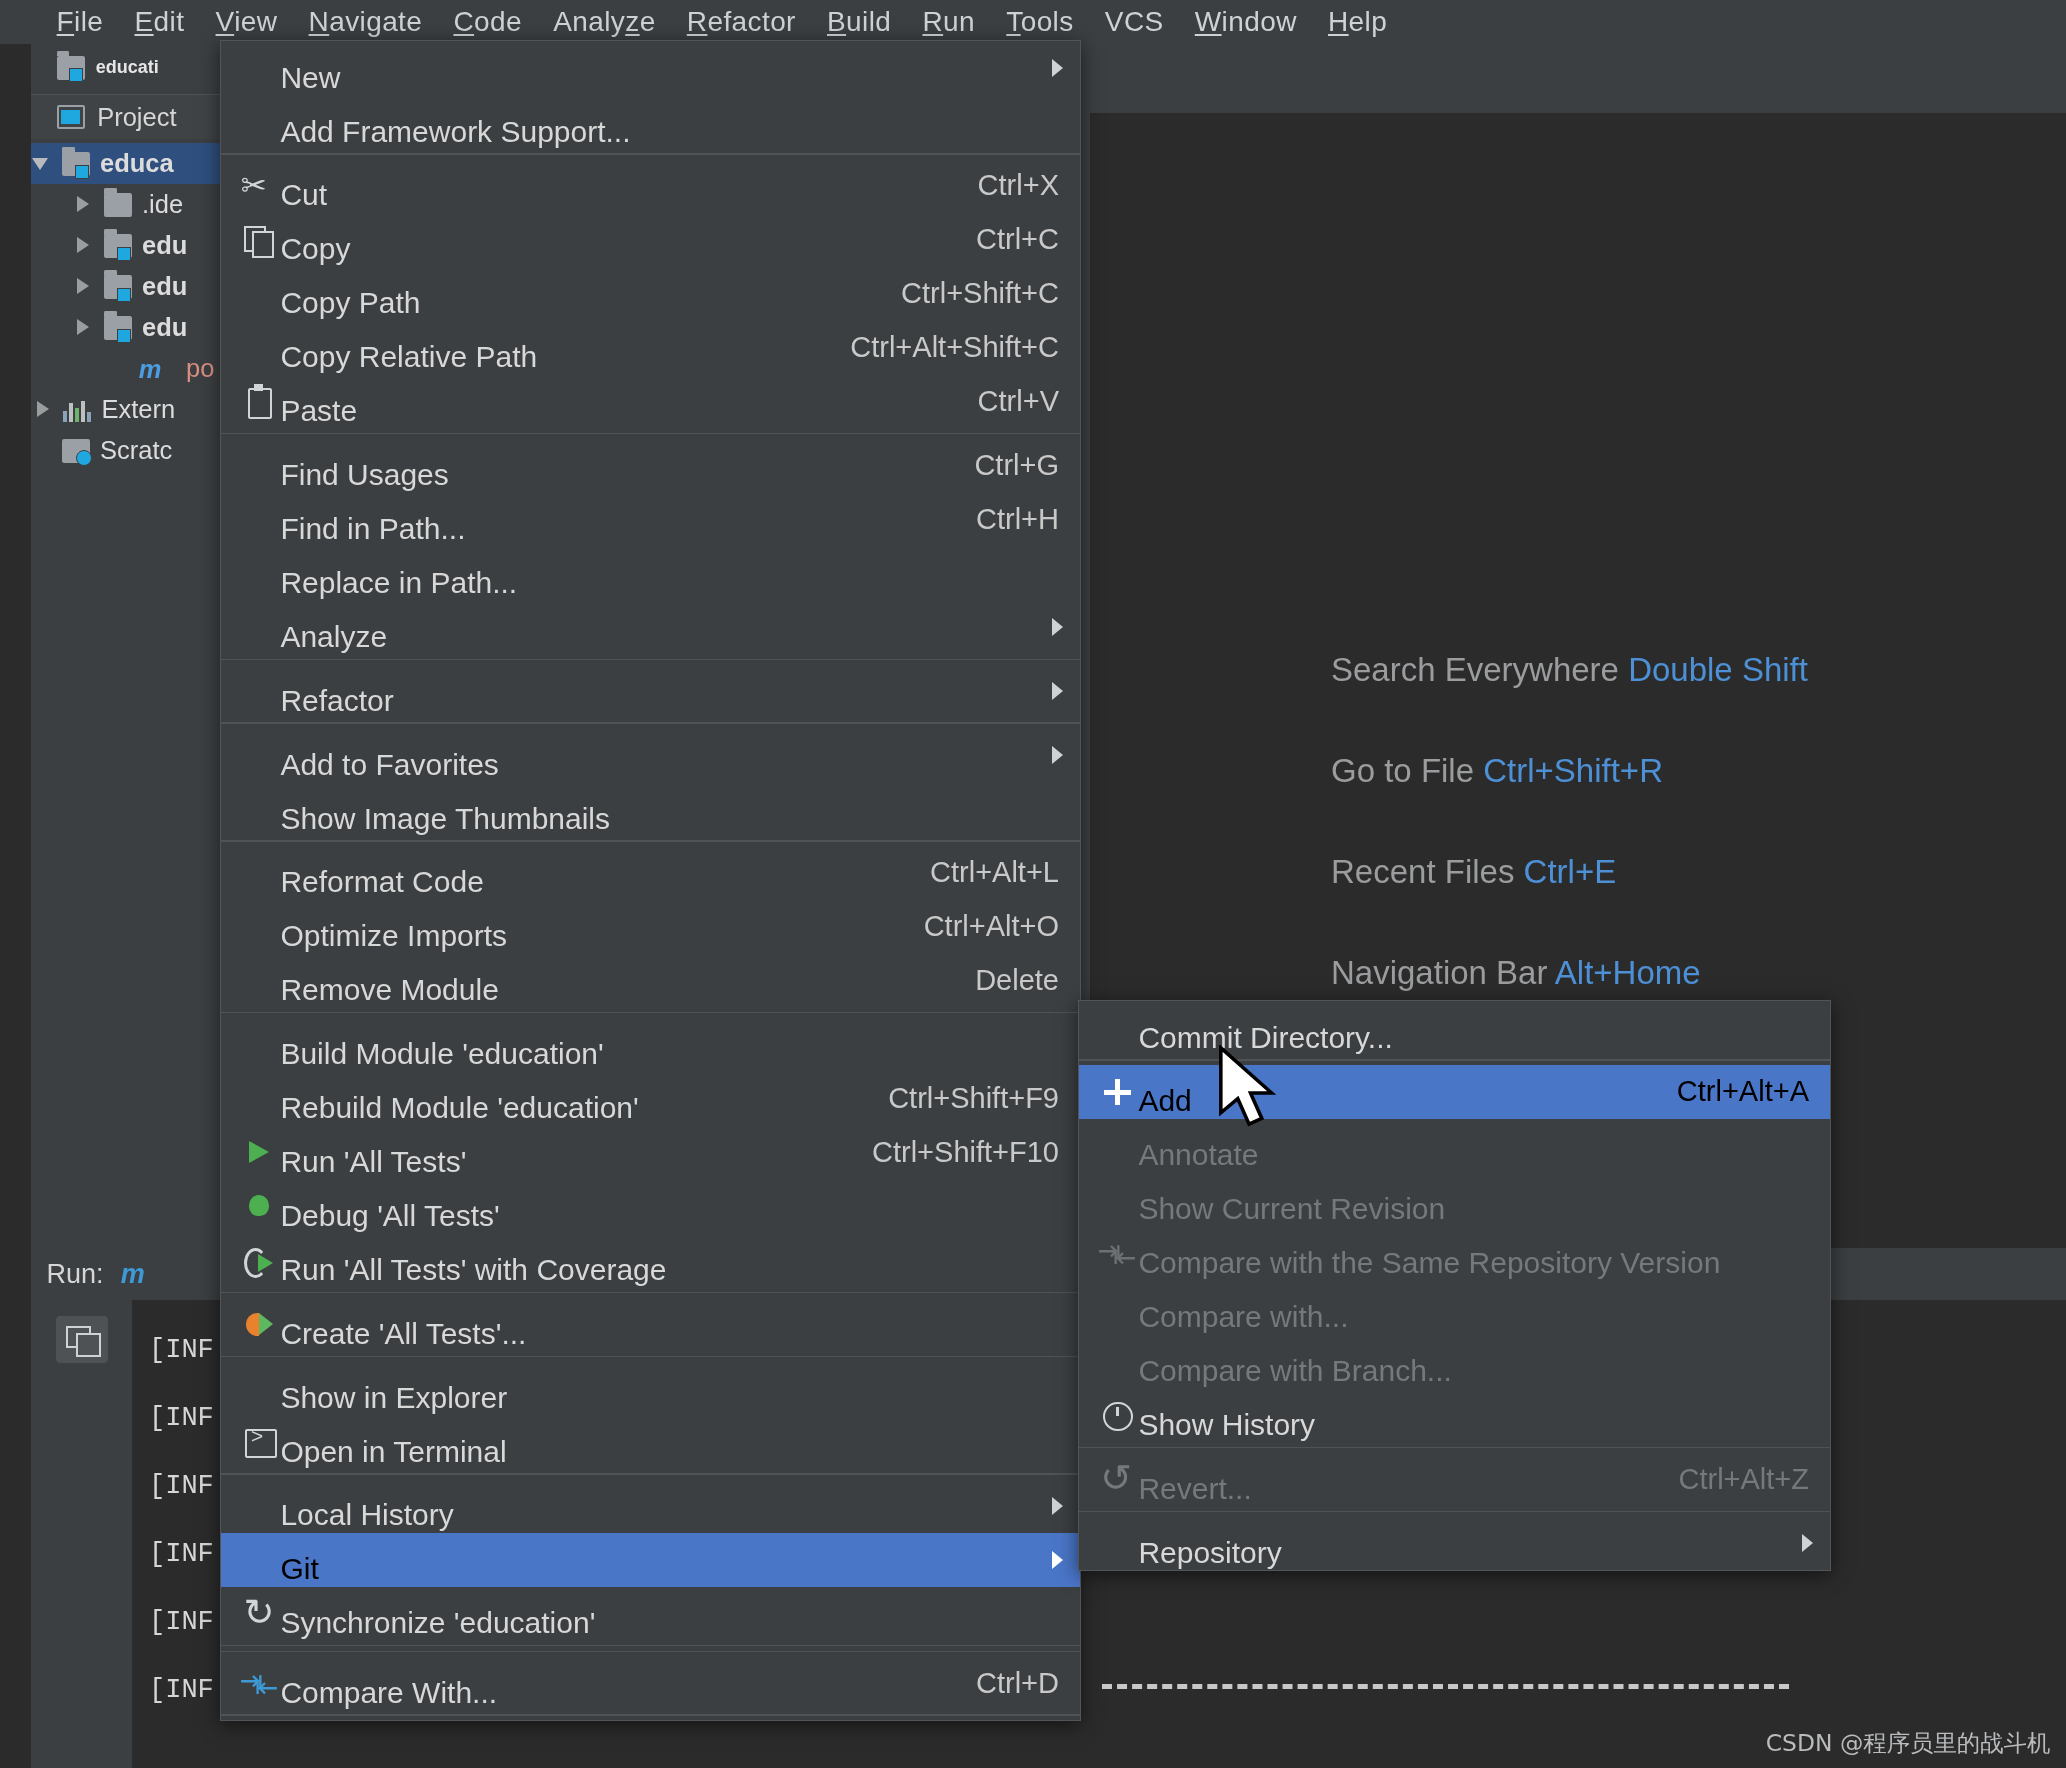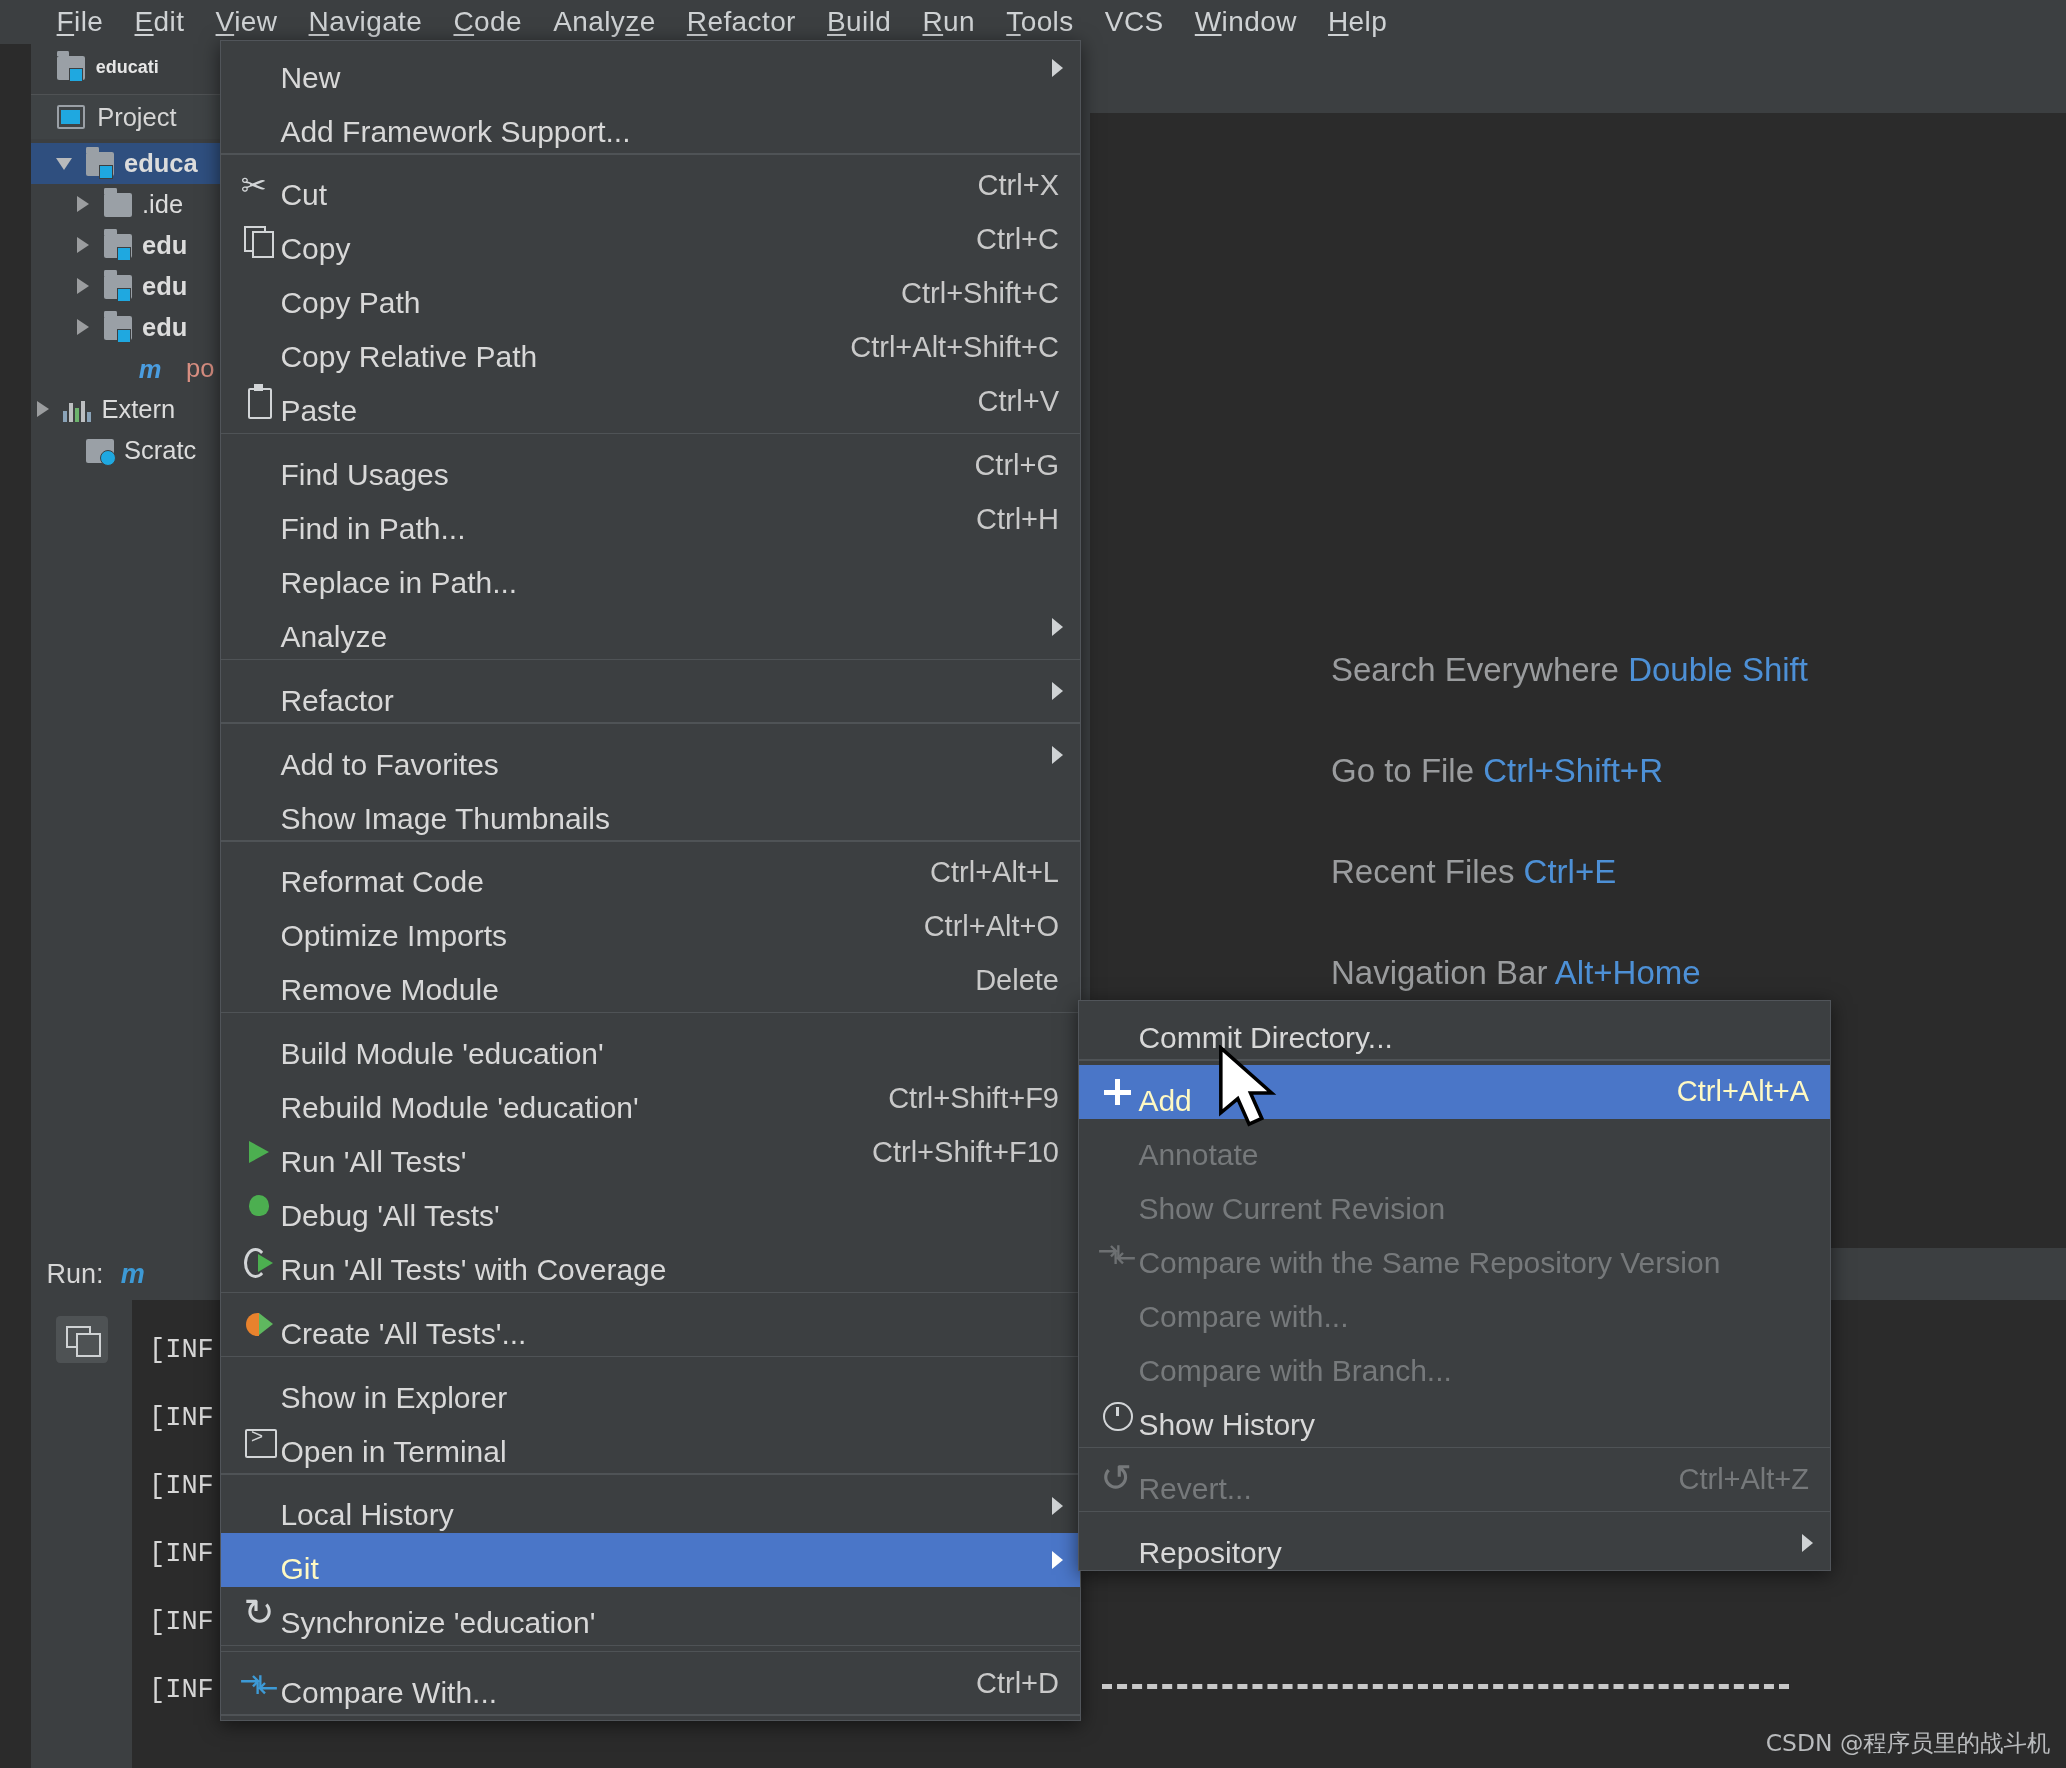--- a/index.html
+++ b/index.html
@@ -51,21 +51,21 @@
 
   .tree { padding-top: 4.2px; }
   .tree-row {
     display: flex; align-items: center; height: 41px; gap: 10px; padding-left: 11.3px;
     white-space: nowrap; position: relative;
   }
   .tree-row.selected { background: #2f4f7f; }
   .tree-row .name { color: #dcdcdc; font-size: 25.5px; }
   .tree-row .name.bold { font-weight: bold; }
   .tree-row .name.pom { color: #d98f82; margin-left: 12px; }
-  .indent-1 { padding-left: 24px; }
+  .indent-1 { padding-left: 0; }
   .indent-2 { padding-left: 42px; }
   .indent-3 { padding-left: 74px; }
 
   .tri {
     width: 21px; height: 21px; flex: 0 0 21px; position: relative;
   }
   .tri.right::after {
     content:""; position:absolute; left: 4.2px; top: 2.1px;
     border-left: 12.7px solid #9b9d9f; border-top: 8.5px solid transparent;
     border-bottom: 8.5px solid transparent;
@@ -167,21 +167,21 @@
 
   .mi {
     position: relative; display: flex; align-items: center; height: 54px;
     padding-left: 18.4px; padding-right: 21px; white-space: nowrap;
   }
   .mi .mi-ico { width: 41px; flex: 0 0 41px; height: 31px; position: relative; }
   .mi .mi-label { color: #d8d8d8; font-size: 30px; flex: 1; margin-top: 19px; }
   .mi .mi-key { color: #c9c9c9; font-size: 29px; margin-left: 28px; }
   .mi.disabled .mi-label, .mi.disabled .mi-key { color: #76797b; }
   .mi.selected { background: #4a76c8; }
-  .mi.selected .mi-label, .mi.selected .mi-key { color: #fef9c3; }
+  .mi.selected .mi-label, .mi.selected .mi-key { color: #000000; }
   .mi .arrow {
     position: absolute; right: 17px; top: 50%; margin-top: -9.2px;
     border-left: 11.3px solid #cfd2d4; border-top: 9.2px solid transparent;
     border-bottom: 9.2px solid transparent;
   }
   .mi.selected .arrow { border-left-color: #ffffff; }
   .sep { height: 1.4px; background: #4f5356; margin: 4.2px 0; }
 
   
   .g-cut::before{

